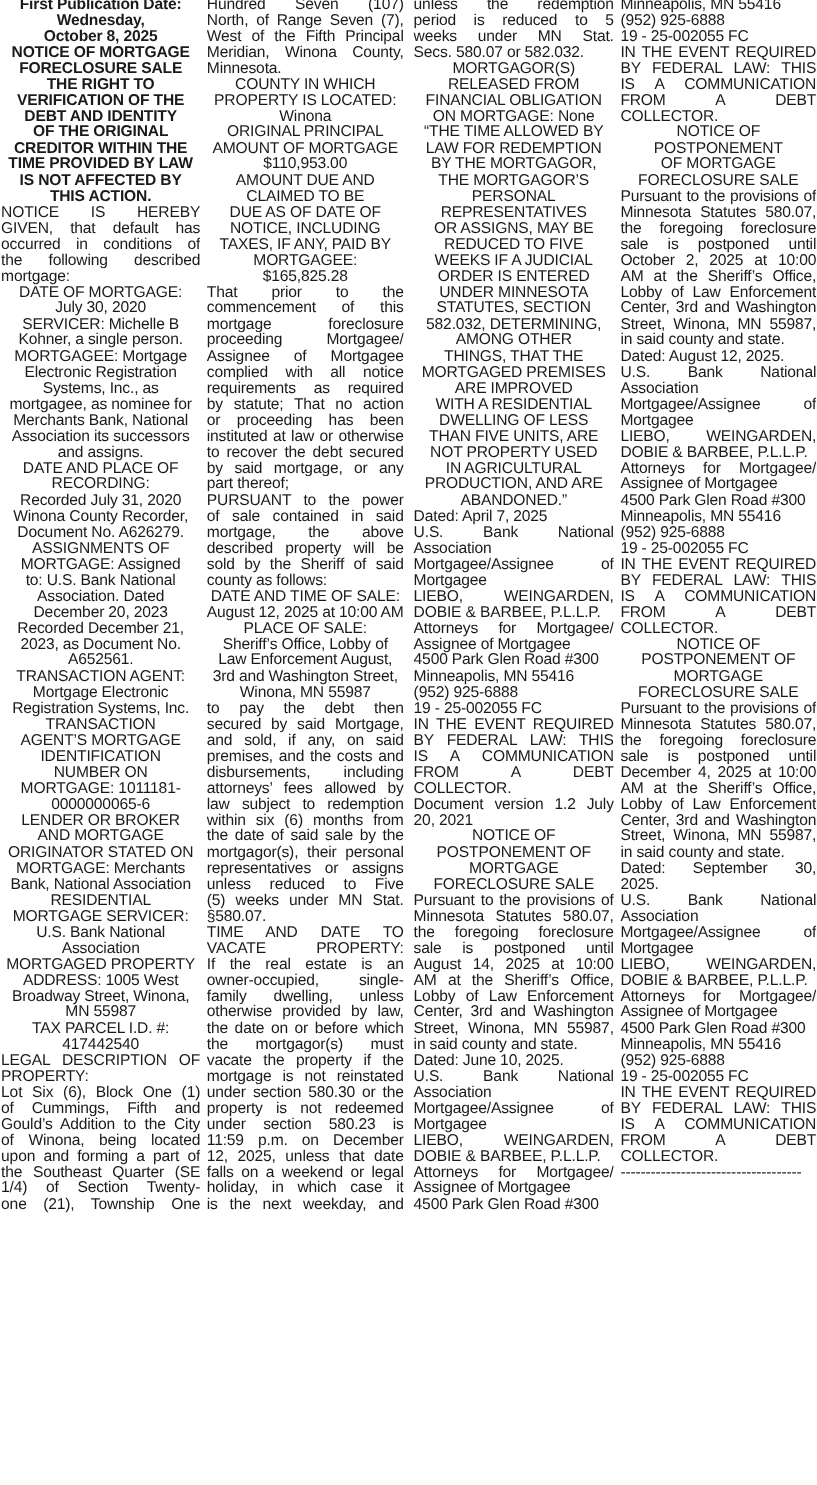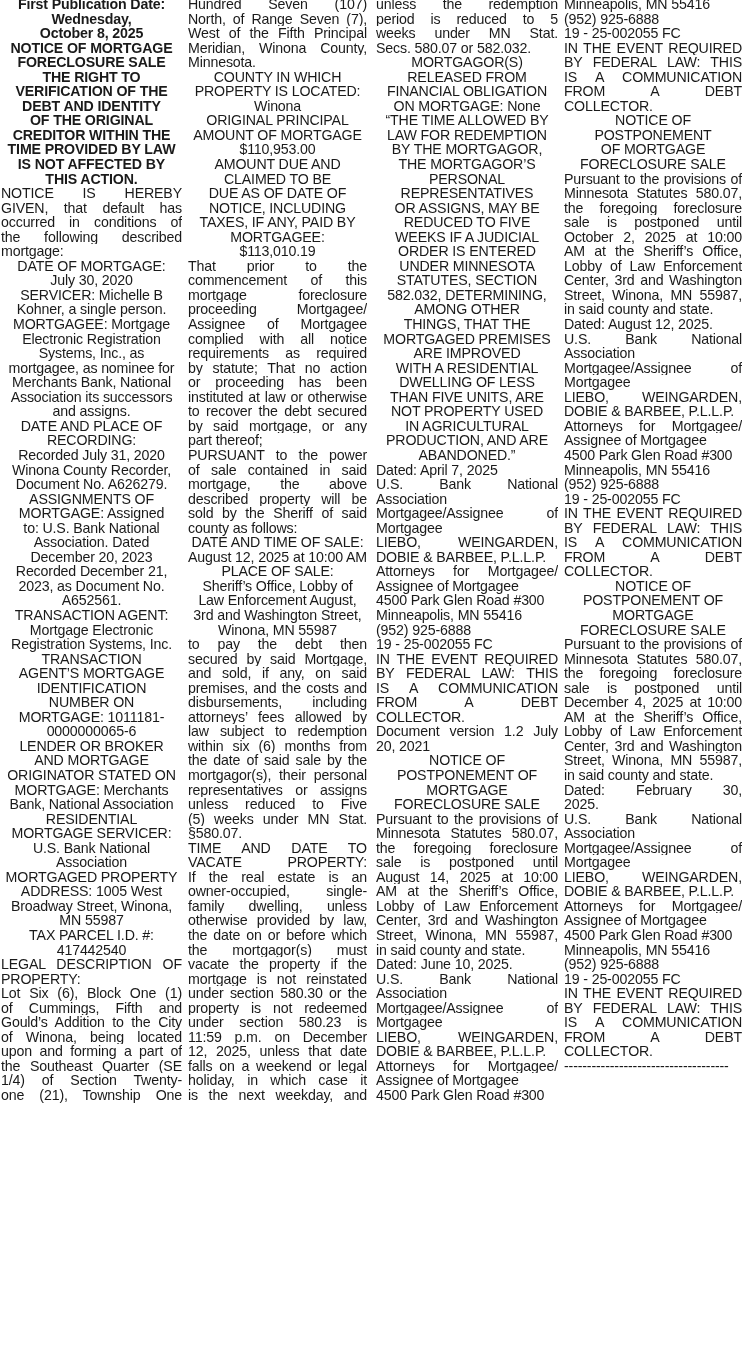--- a/index.html
+++ b/index.html
@@ -114,21 +114,21 @@
       <span class="ln c">Winona</span>
       <span class="ln c">ORIGINAL PRINCIPAL</span>
       <span class="ln c">AMOUNT OF MORTGAGE</span>
       <span class="ln c">$110,953.00</span>
       <span class="ln c">AMOUNT DUE AND</span>
       <span class="ln c">CLAIMED TO BE</span>
       <span class="ln c">DUE AS OF DATE OF</span>
       <span class="ln c">NOTICE, INCLUDING</span>
       <span class="ln c">TAXES, IF ANY, PAID BY</span>
       <span class="ln c">MORTGAGEE:</span>
-      <span class="ln c">$113,010.19</span>
+      <span class="ln c">$165,825.28</span>
       <span class="ln j">That prior to the</span>
       <span class="ln j">commencement of this</span>
       <span class="ln j">mortgage foreclosure</span>
       <span class="ln j">proceeding Mortgagee/</span>
       <span class="ln j">Assignee of Mortgagee</span>
       <span class="ln j">complied with all notice</span>
       <span class="ln j">requirements as required</span>
       <span class="ln j">by statute; That no action</span>
       <span class="ln j">or proceeding has been</span>
       <span class="ln j">instituted at law or otherwise</span>
@@ -307,21 +307,21 @@
       <span class="ln j">Pursuant to the provisions of</span>
       <span class="ln j">Minnesota Statutes 580.07,</span>
       <span class="ln j">the foregoing foreclosure</span>
       <span class="ln j">sale is postponed until</span>
       <span class="ln j">December 4, 2025 at 10:00</span>
       <span class="ln j">AM at the Sheriff’s Office,</span>
       <span class="ln j">Lobby of Law Enforcement</span>
       <span class="ln j">Center, 3rd and Washington</span>
       <span class="ln j">Street, Winona, MN 55987,</span>
       <span class="ln l">in said county and state.</span>
-      <span class="ln j">Dated: February 30,</span>
+      <span class="ln j">Dated: September 30,</span>
       <span class="ln l">2025.</span>
       <span class="ln j">U.S. Bank National</span>
       <span class="ln l">Association</span>
       <span class="ln j">Mortgagee/Assignee of</span>
       <span class="ln l">Mortgagee</span>
       <span class="ln j">LIEBO, WEINGARDEN,</span>
       <span class="ln l">DOBIE &amp; BARBEE, P.L.L.P.</span>
       <span class="ln j">Attorneys for Mortgagee/</span>
       <span class="ln l">Assignee of Mortgagee</span>
       <span class="ln l">4500 Park Glen Road #300</span>

